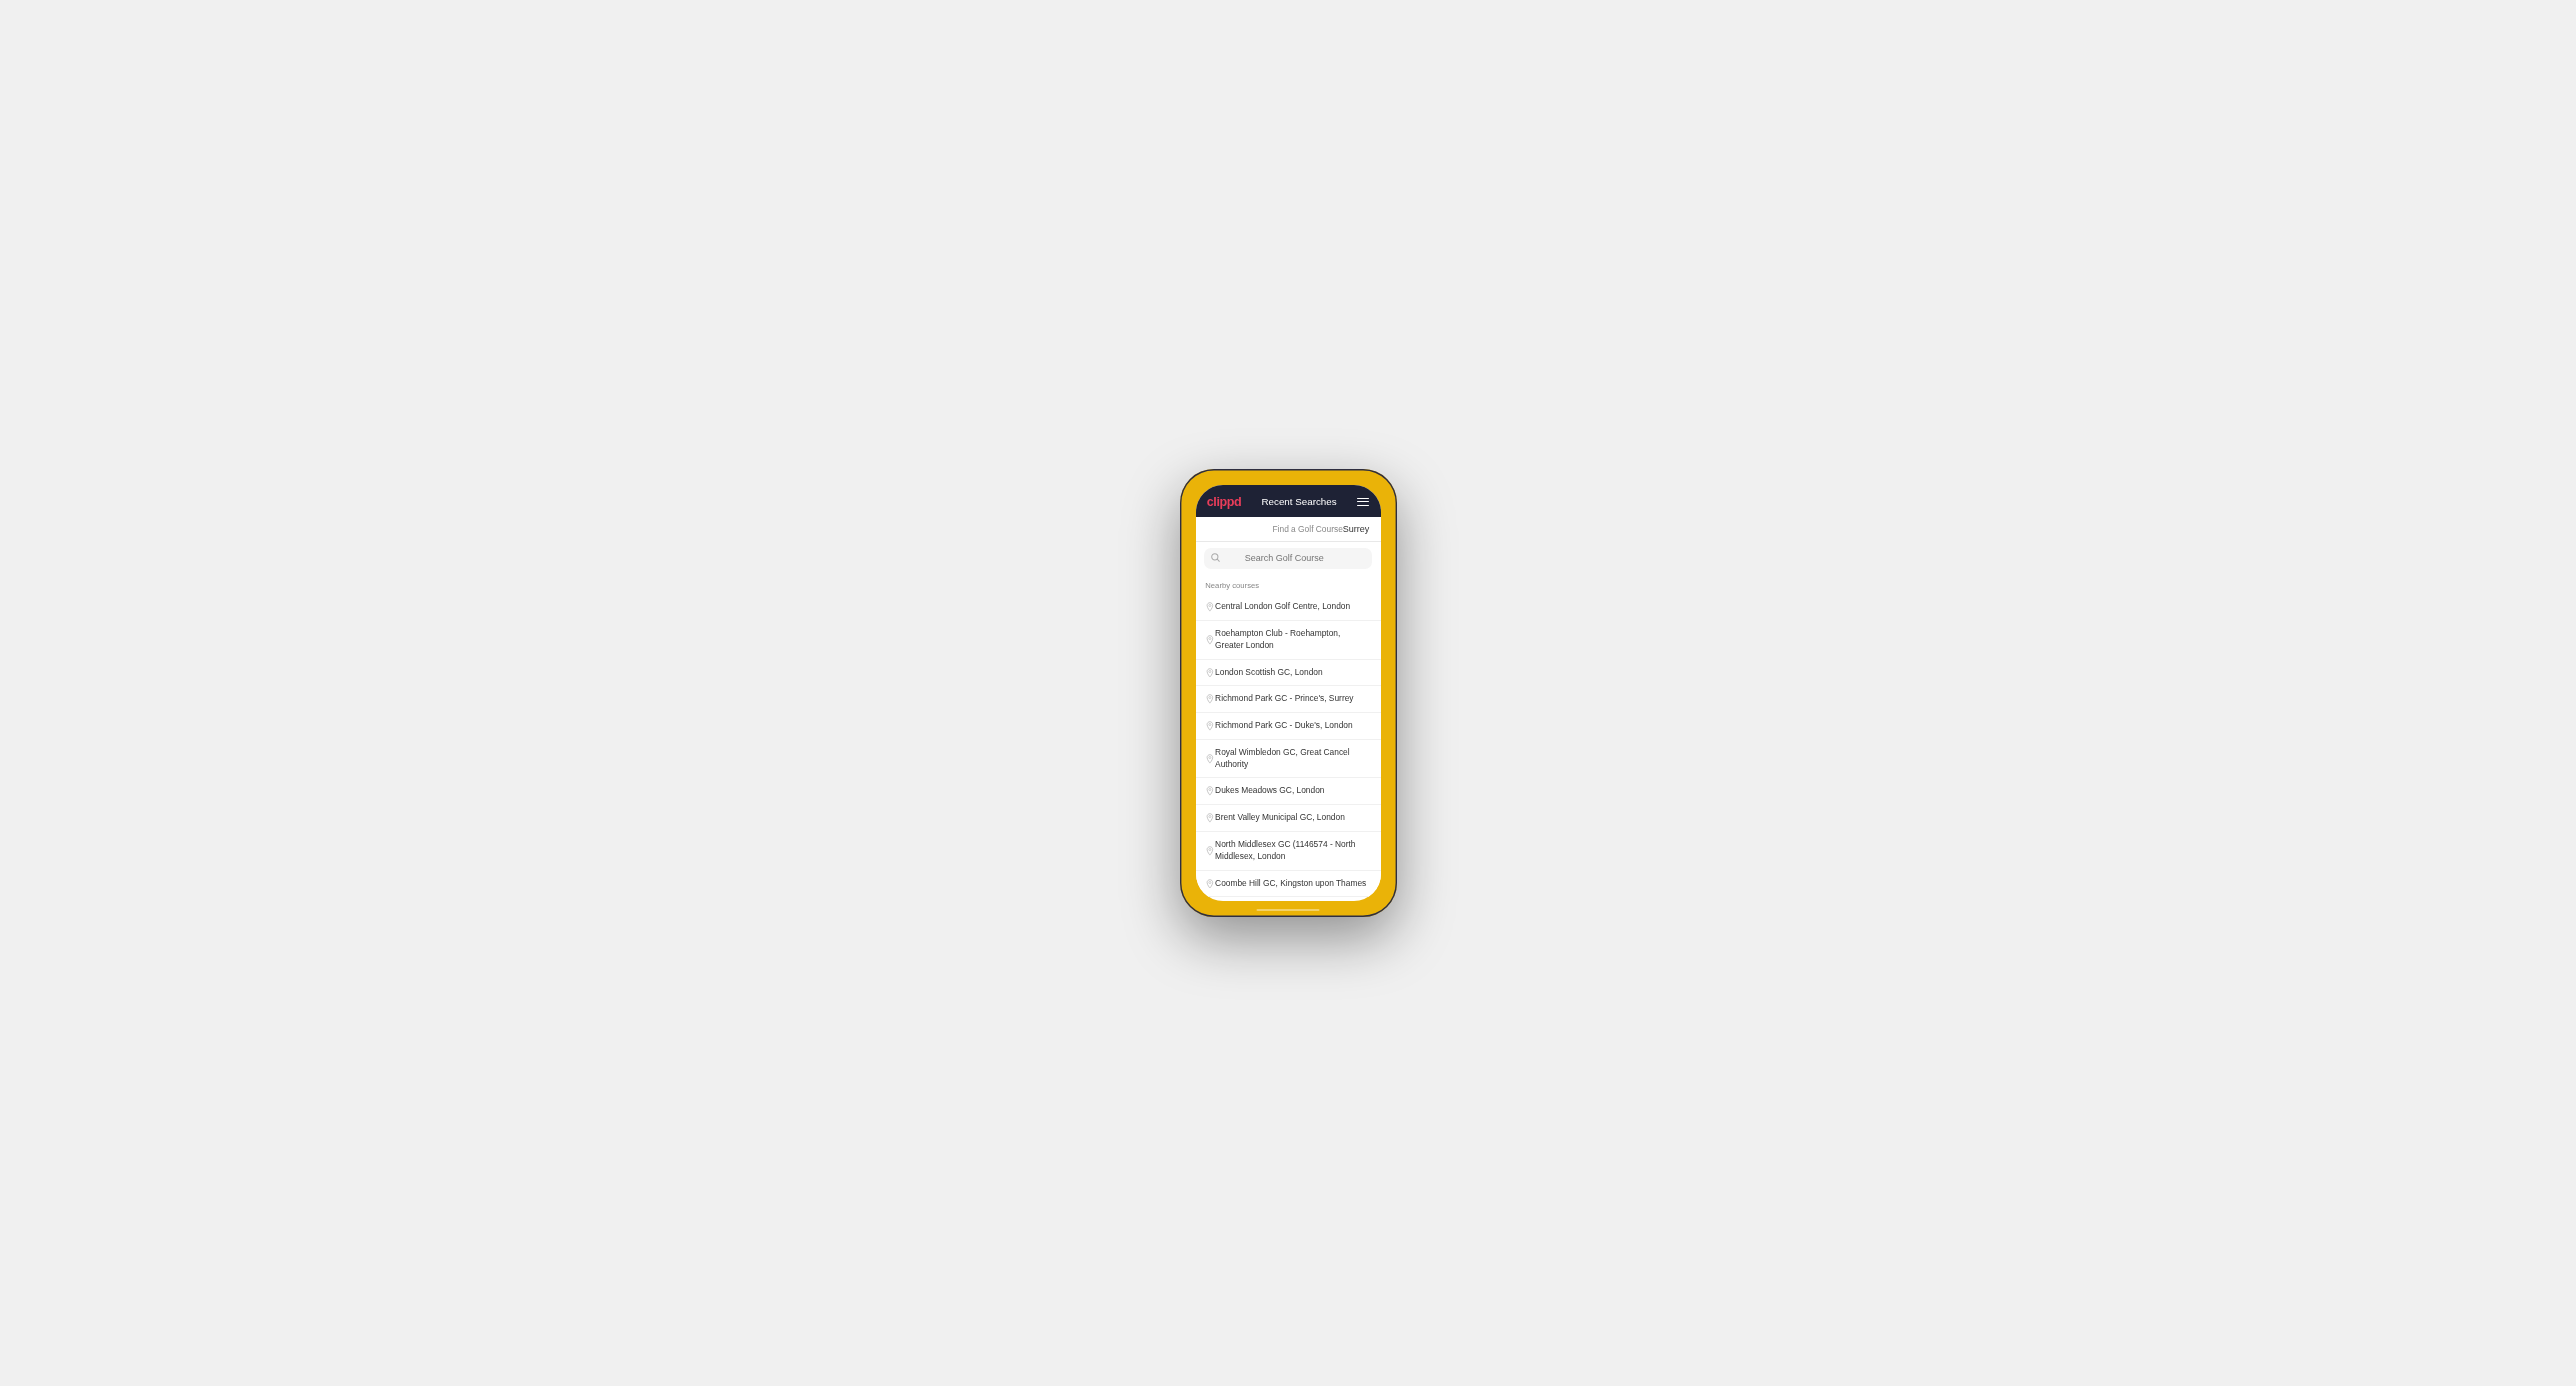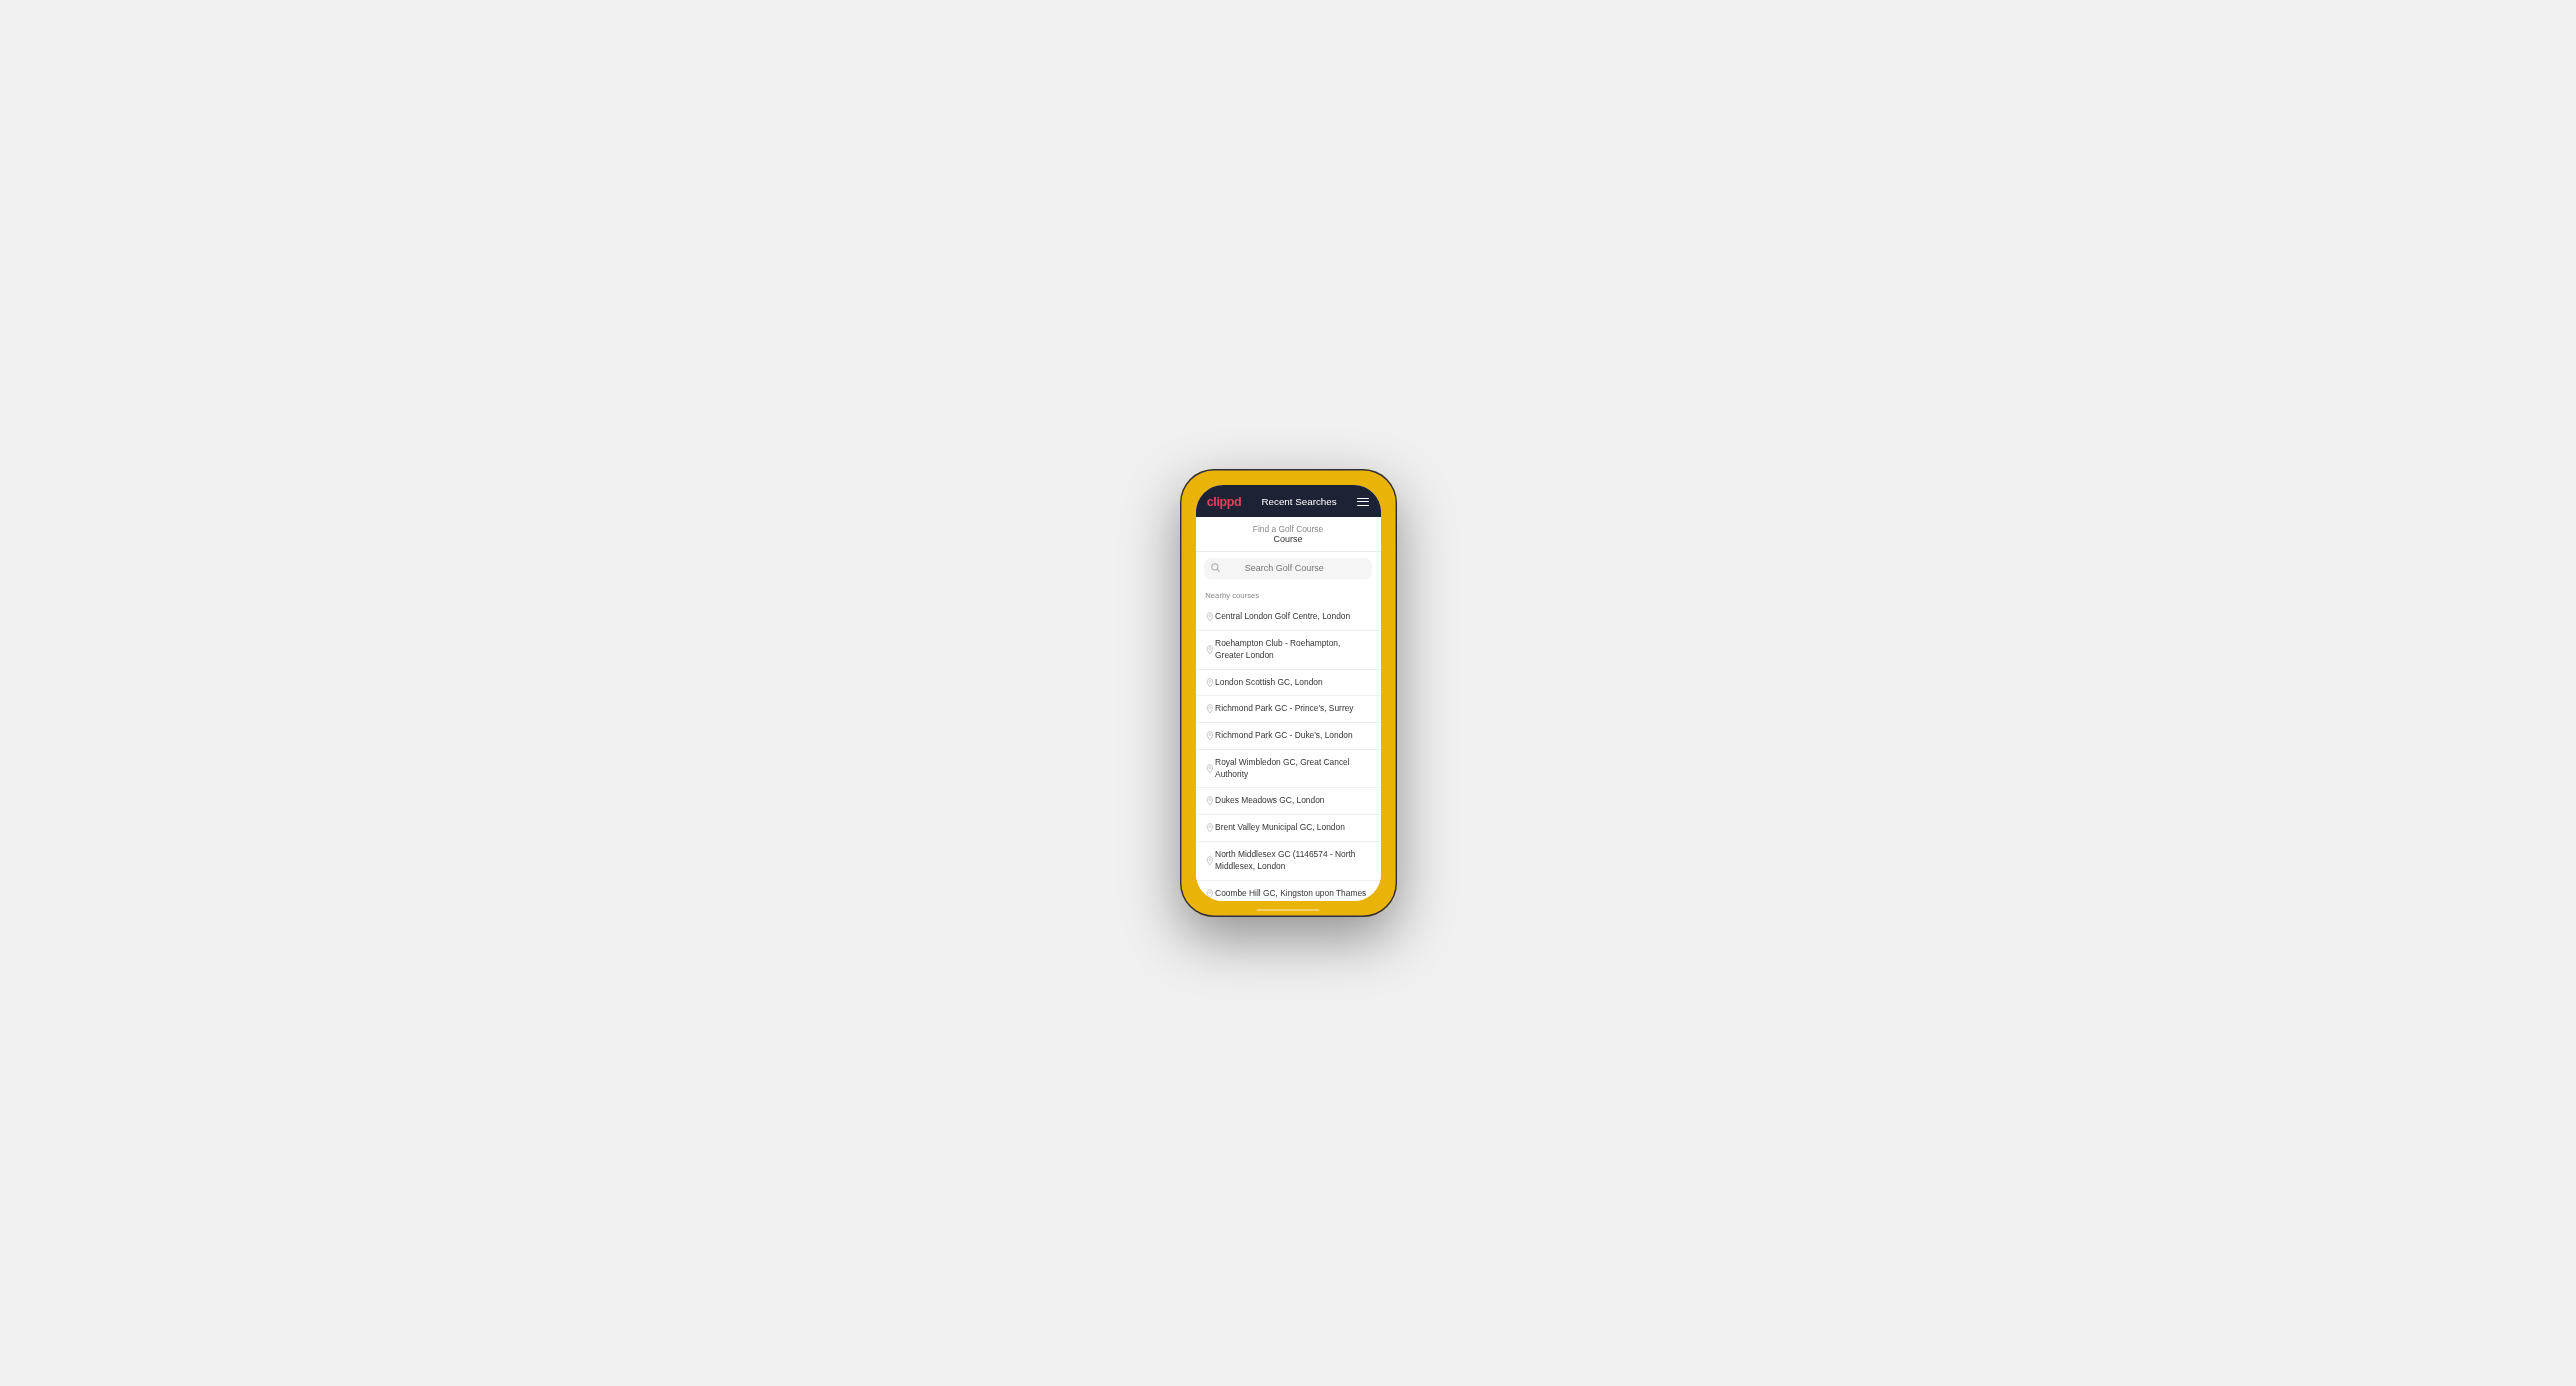--- a/index.html
+++ b/index.html
@@ -70,24 +70,23 @@
       background: #fff;
       border-radius: 0.7px;
     }
 
     
     .find-bar {
       background: #fff;
       padding: 7px 11.2px;
       display: flex;
       align-items: center;
-      justify-content: space-between;
+      justify-content: flex-end;
       border-bottom: 0.7px solid #e8e8e8;
       flex-shrink: 0;
-      flex-direction: column;
     }
 
     .find-label {
       font-size: 8.4px;
       color: #888;
     }
 
     .cancel-btn {
       font-size: 9px;
       color: #333;
@@ -193,21 +192,21 @@
       <span class="nav-title">Recent Searches</span>
       <div class="hamburger-icon">
         <span></span>
         <span></span>
         <span></span>
       </div>
     </div>
 
     <div class="find-bar">
       <span class="find-label">Find a Golf Course</span>
-      <button class="cancel-btn">Course</button>
+      <button class="cancel-btn">Surrey</button>
     </div>
 
     <div class="search-container">
       <div class="search-box">
         <span class="search-icon">
           <svg width="9" height="9" viewBox="0 0 13 13" fill="none">
             <circle cx="5.5" cy="5.5" r="4.5" stroke="#aaa" stroke-width="1.5"></circle>
             <line x1="9" y1="9" x2="12" y2="12" stroke="#aaa" stroke-width="1.5" stroke-linecap="round"></line>
           </svg>
         </span>

